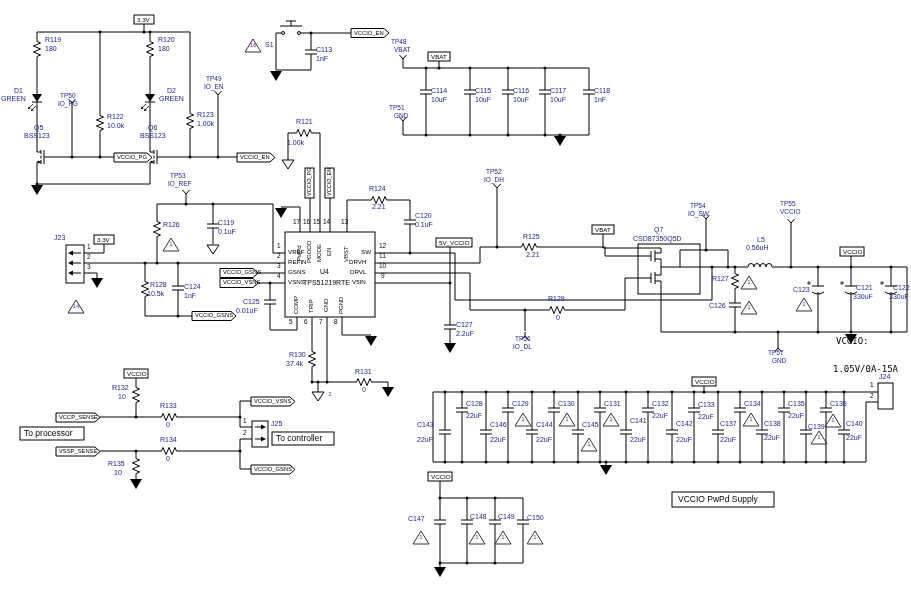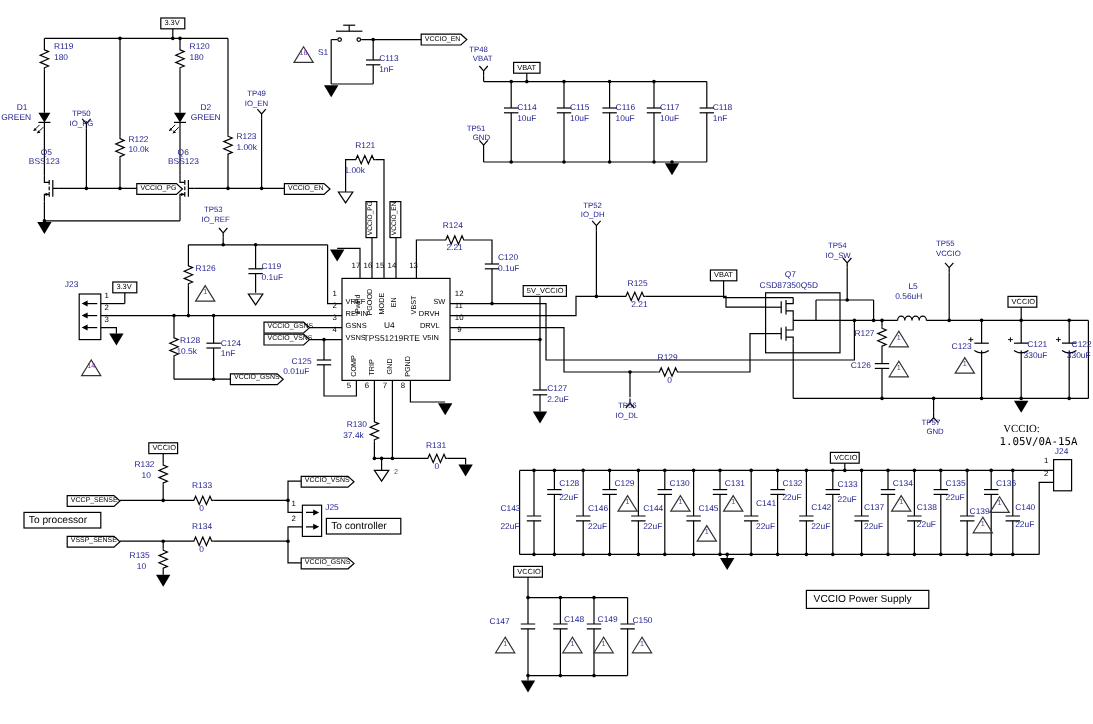--- a/index.html
+++ b/index.html
@@ -697,22 +697,22 @@
       <span class="lb iv" style="left: 338px; top: 314px;">PGND</span>
       <span class="lb p" style="left: 87px; top: 244px;">1</span>
       <span class="lb p" style="left: 87px; top: 254px;">2</span>
       <span class="lb p" style="left: 87px; top: 264px;">3</span>
       <span class="lb p" style="left: 870px; top: 382px;">1</span>
       <span class="lb p" style="left: 870px; top: 393px;">2</span>
       <span class="lb p" style="left: 243px; top: 418px;">1</span>
       <span class="lb p" style="left: 243px; top: 430px;">2</span>
       <span class="lb a" style="left: 24px; top: 429px;">To processor</span>
       <span class="lb a" style="left: 276px; top: 434px;">To controller</span>
-      <span class="lb a" style="left: 678px; top: 494.5px;">VCCIO Power Supply</span>
-      <span class="lb g" style="left: 836px; top: 353px; font-family: Liberation Serif, serif;">VCCIO:</span>
+      <span class="lb a" style="left: 678px; top: 494.5px;">VCCIO PwPd Supply</span>
+      <span class="lb g" style="left: 836px; top: 337px;">VCCIO:</span>
       <span class="lb g" style="left: 833px; top: 365px;">1.05V/0A-15A</span>
       <span class="lb w" style="left: 253px; top: 42px;">16</span>
       <span class="lb w" style="left: 76px; top: 303px;">14</span>
       <span class="lb w" style="left: 171px; top: 241px;">1</span>
       <span class="lb w" style="left: 749px; top: 279px;">1</span>
       <span class="lb w" style="left: 749px; top: 304px;">1</span>
       <span class="lb w" style="left: 804px; top: 301px;">1</span>
       <span class="lb w" style="left: 523px; top: 416px;">1</span>
       <span class="lb w" style="left: 567px; top: 416px;">1</span>
       <span class="lb w" style="left: 611px; top: 416px;">1</span>

